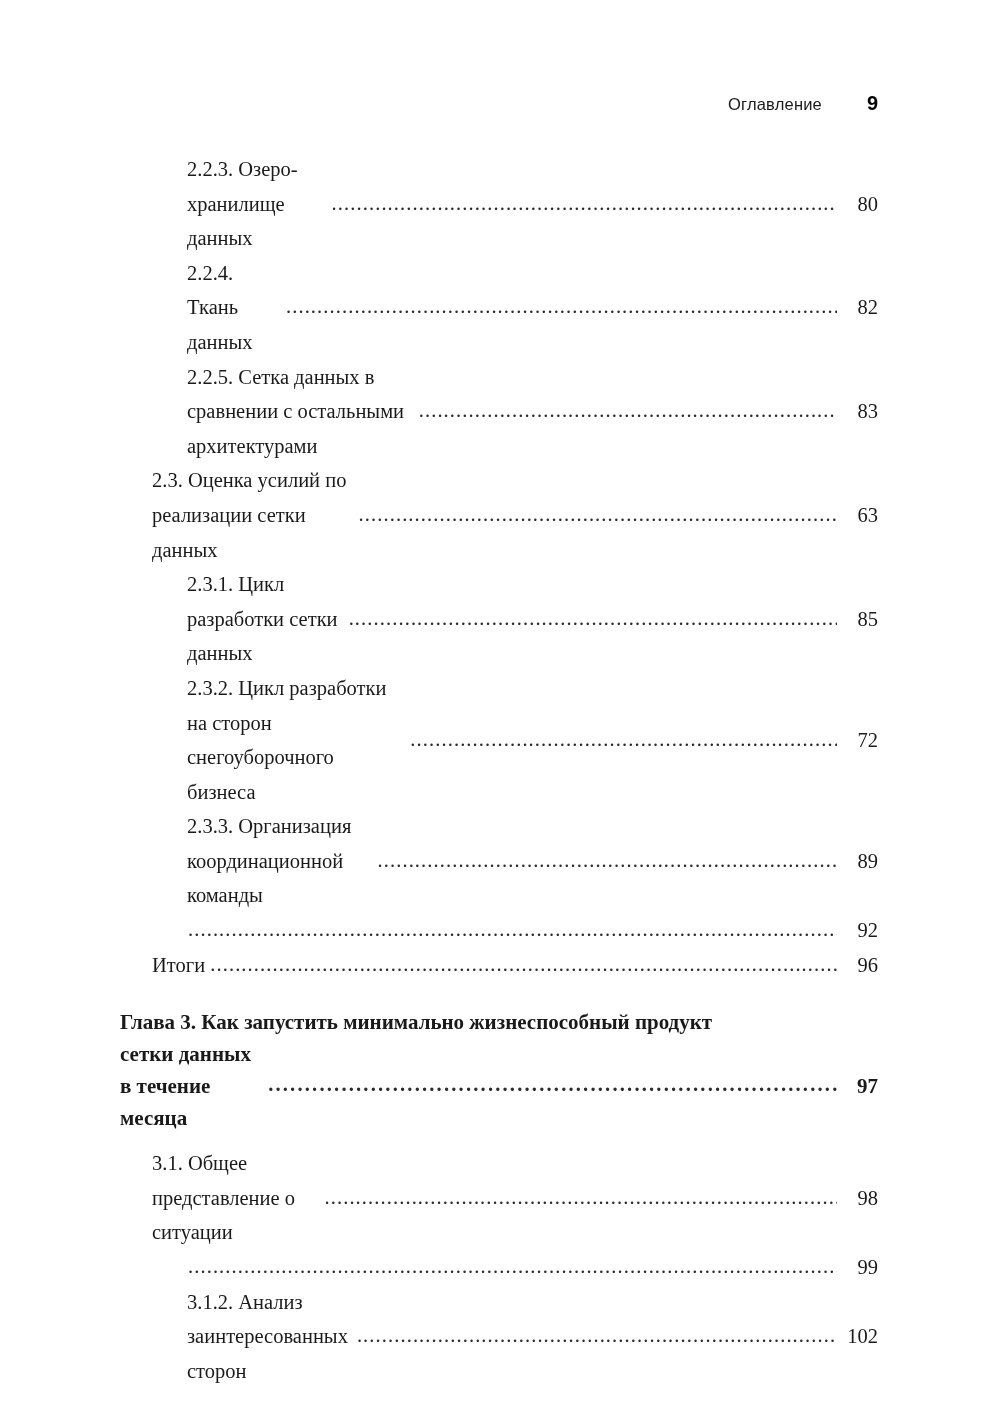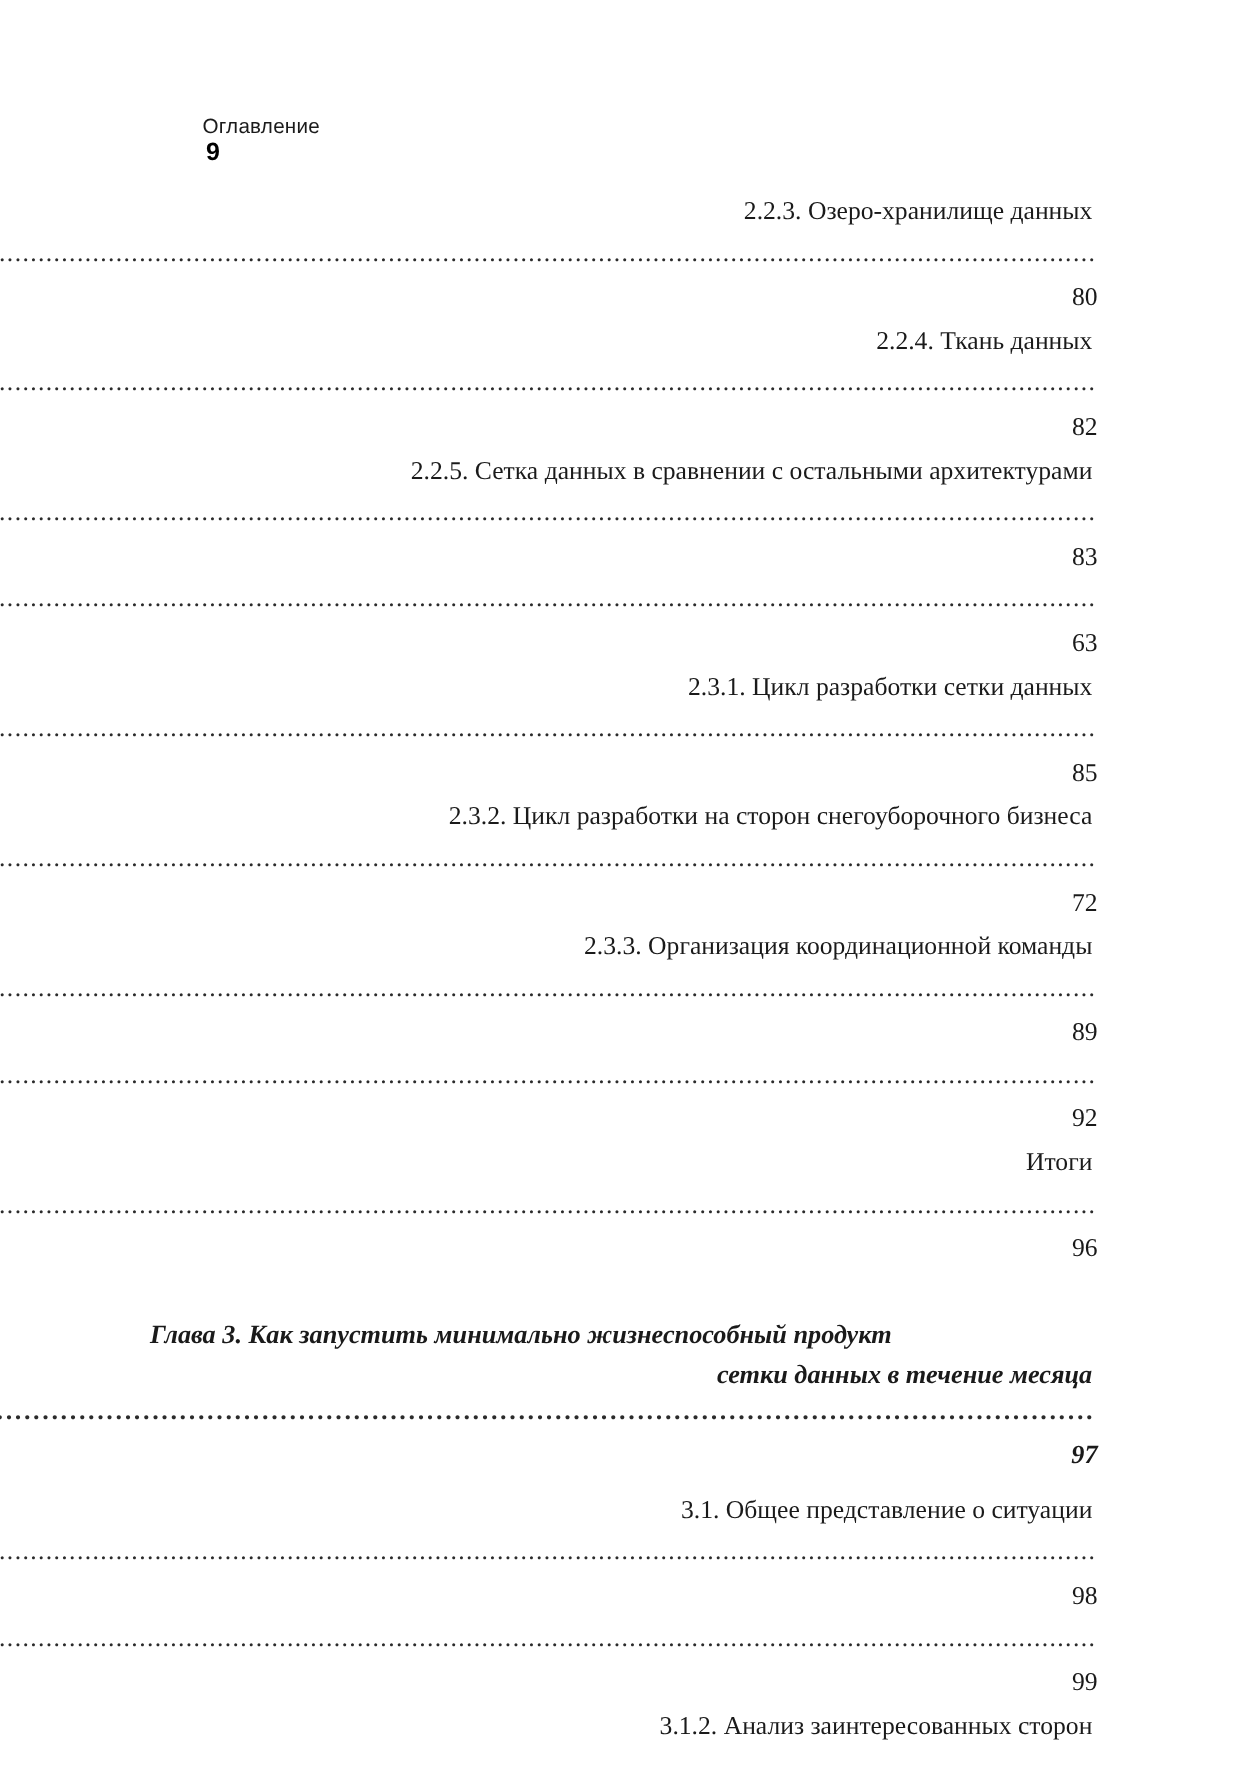--- a/index.html
+++ b/index.html
@@ -26,21 +26,20 @@
 
   
   .runhead {
     position: absolute;
     left: 120px;
     top: 92px;
     width: 758px;
     display: flex;
     justify-content: flex-end;
     align-items: baseline;
-    flex-direction: column;
   }
   .runhead-title {
     font-family: "Liberation Sans", "DejaVu Sans", sans-serif;
     font-size: 16.5px;
     color: #1b1b1b;
     letter-spacing: 0.2px;
   }
   .runhead-page {
     font-family: "Liberation Sans", "DejaVu Sans", sans-serif;
     font-size: 20px;
@@ -64,23 +63,22 @@
     position: relative;
     font-size: 20.5px;
     line-height: 34.6px;
     color: #1a1a1a;
     margin-bottom: 0;
   }
 
   
   .row {
     display: flex;
-    align-items: flex-end;
+    align-items: center;
     width: 100%;
-    flex-direction: column;
   }
   .row .title {
     white-space: pre-wrap;
   }
   .row .leader {
     flex: 1 1 auto;
     overflow: hidden;
     white-space: nowrap;
     margin: 0 1px;
     position: relative;
@@ -98,21 +96,21 @@
 
   
   .lvl-chapter { margin-left: 0px;  font-weight: bold; font-size: 21px; line-height: 32px; }
   .lvl-2       { margin-left: 32px; }
   .lvl-3       { margin-left: 67px; }
 
   .lvl-chapter .leader { letter-spacing: 2.2px; font-weight: bold; top: -2px; }
   .lvl-chapter .pageno { font-weight: bold; }
 
   
-  .gap-chapter-before { margin-top: 34px; font-style: italic; }
+  .gap-chapter-before { margin-top: 24px; }
   .gap-chapter-after  { margin-top: 12px; }
 
   
   .wrap-first {
     display: block;
   }
 </style>
 </head>
 <body>
 
@@ -140,20 +138,21 @@
       </div>
       <div class="toc-entry lvl-3">
         <div class="row">
           <span class="title">2.2.5. Сетка данных в сравнении с остальными архитектурами </span>
           <span class="leader">................................................................................................................................................................</span>
           <span class="pageno"> 83</span>
         </div>
       </div>
       <div class="toc-entry lvl-2">
         <div class="row">
+          <span class="title">2.3. Оценка усилий по реализации сетки данных </span>
           <span class="leader">................................................................................................................................................................</span>
           <span class="pageno"> 63</span>
         </div>
       </div>
       <div class="toc-entry lvl-3">
         <div class="row">
           <span class="title">2.3.1. Цикл разработки сетки данных </span>
           <span class="leader">................................................................................................................................................................</span>
           <span class="pageno"> 85</span>
         </div>

